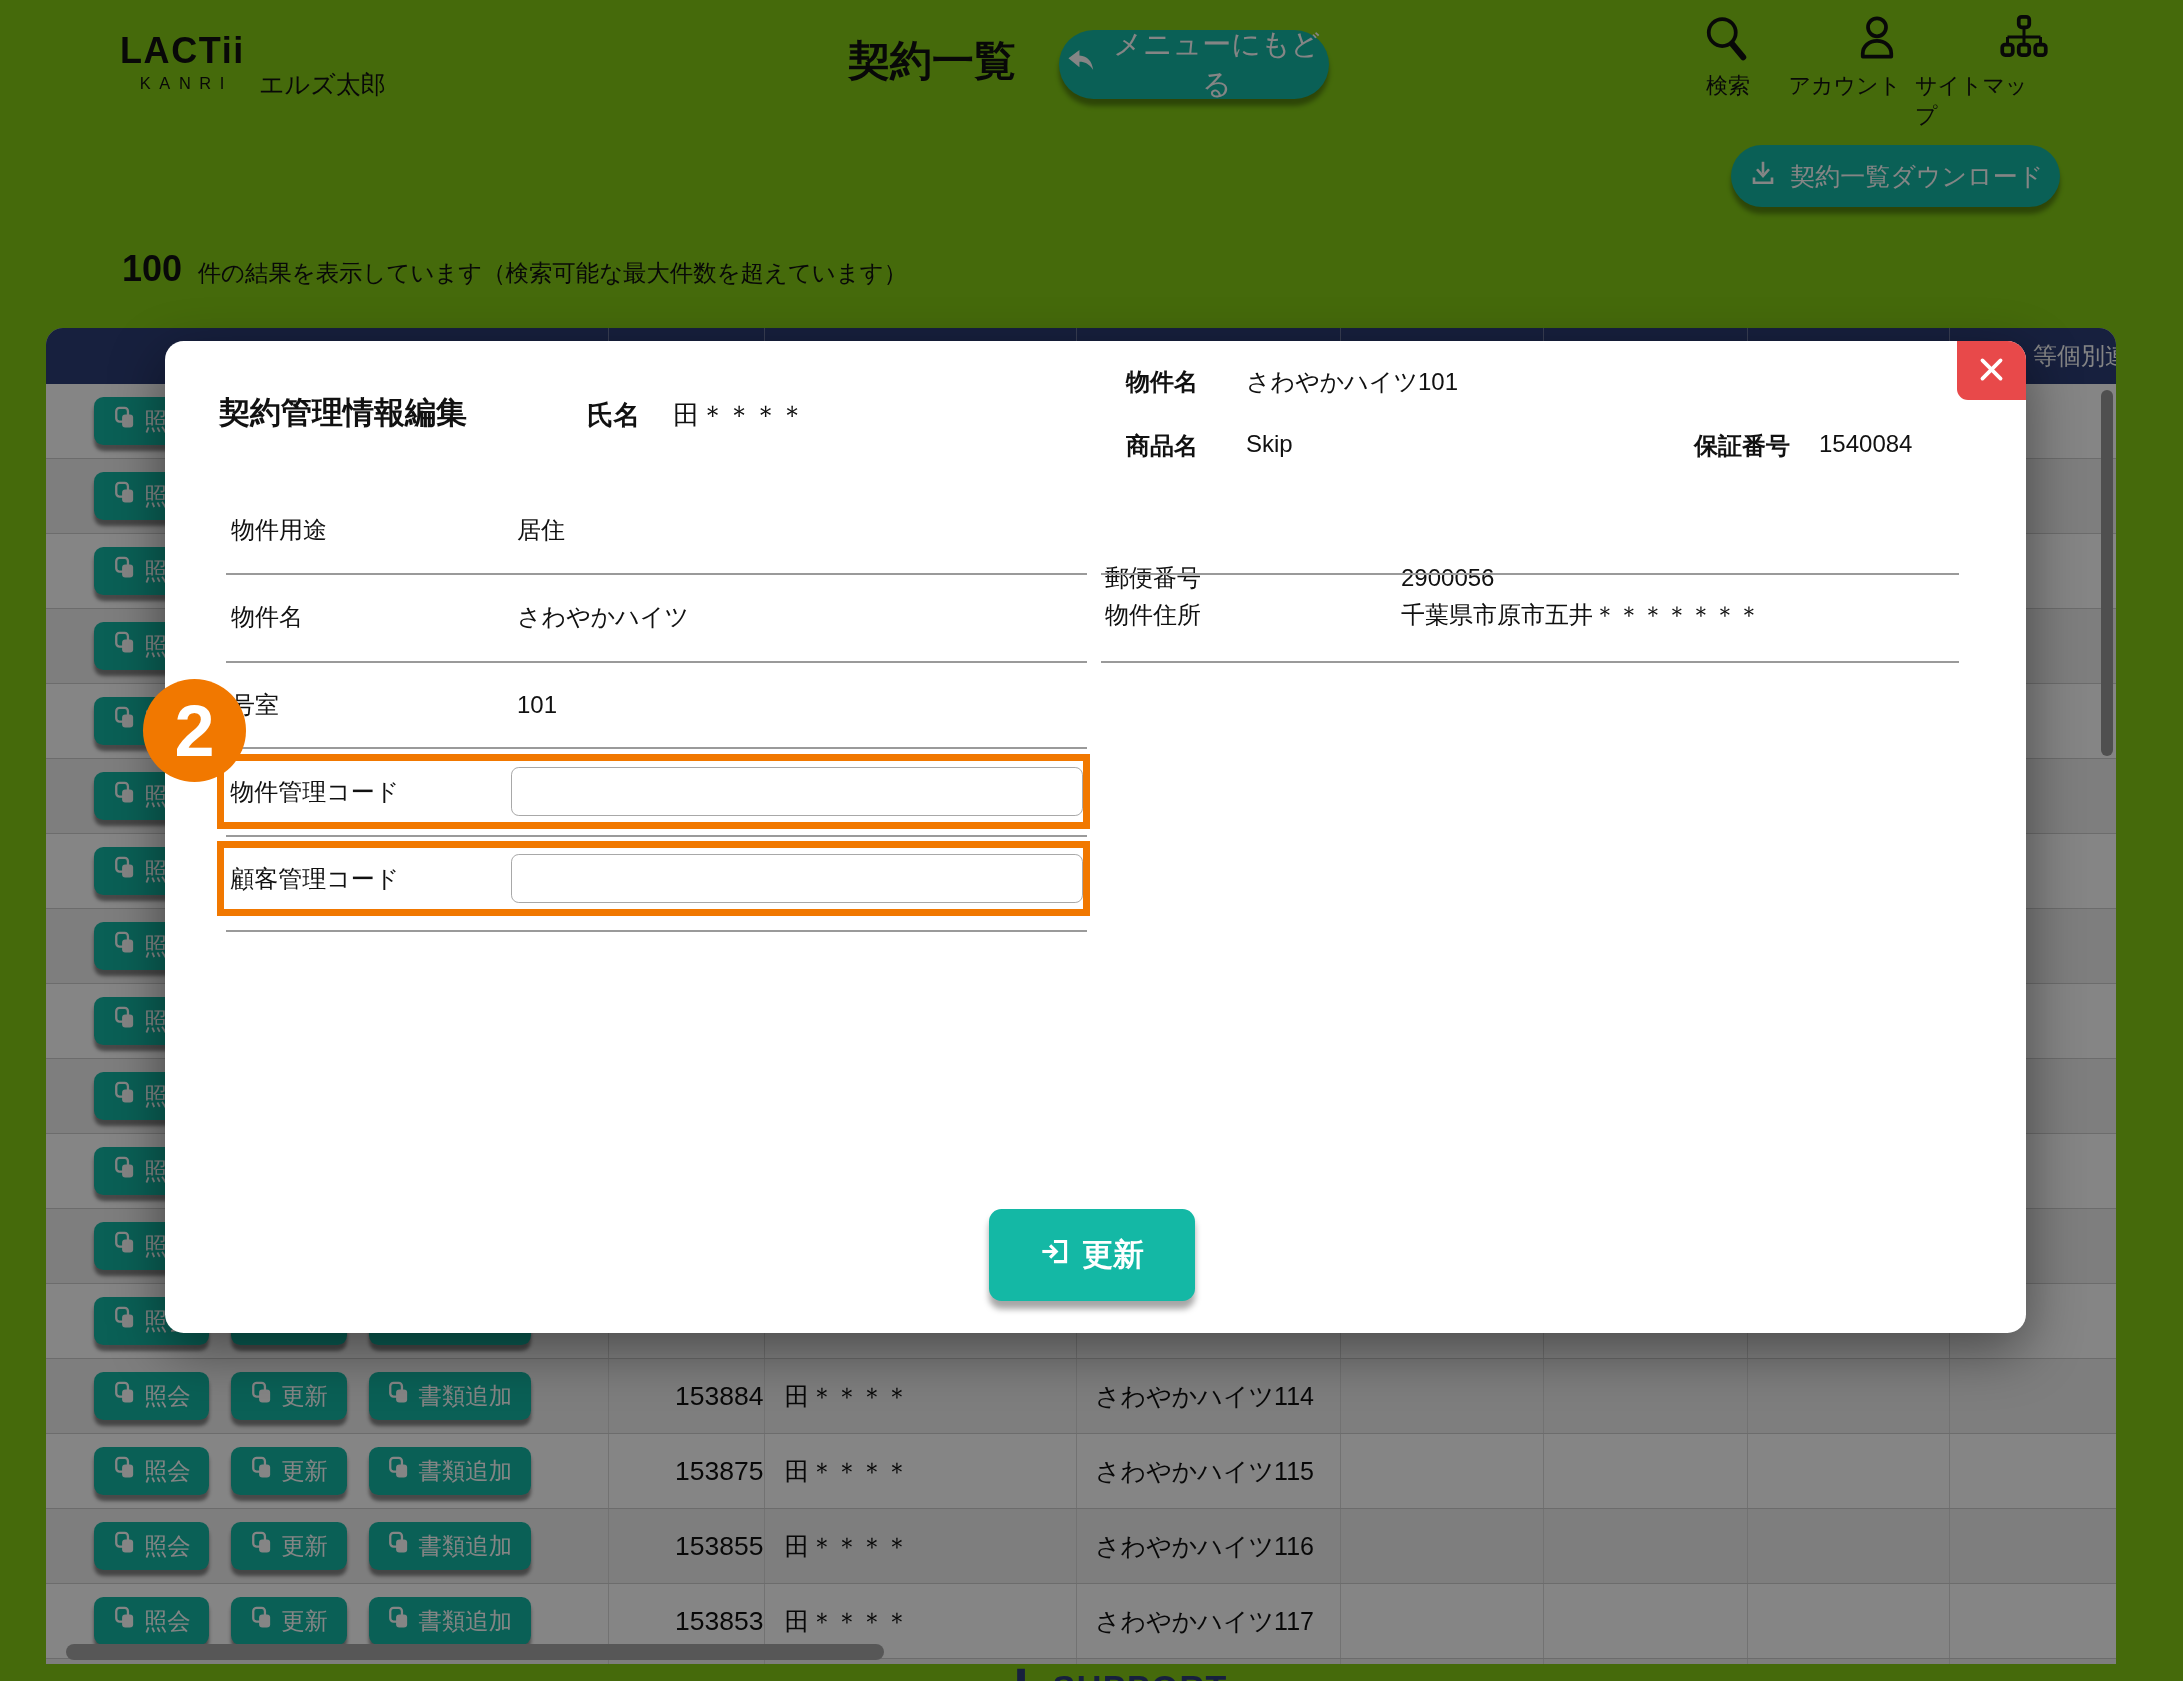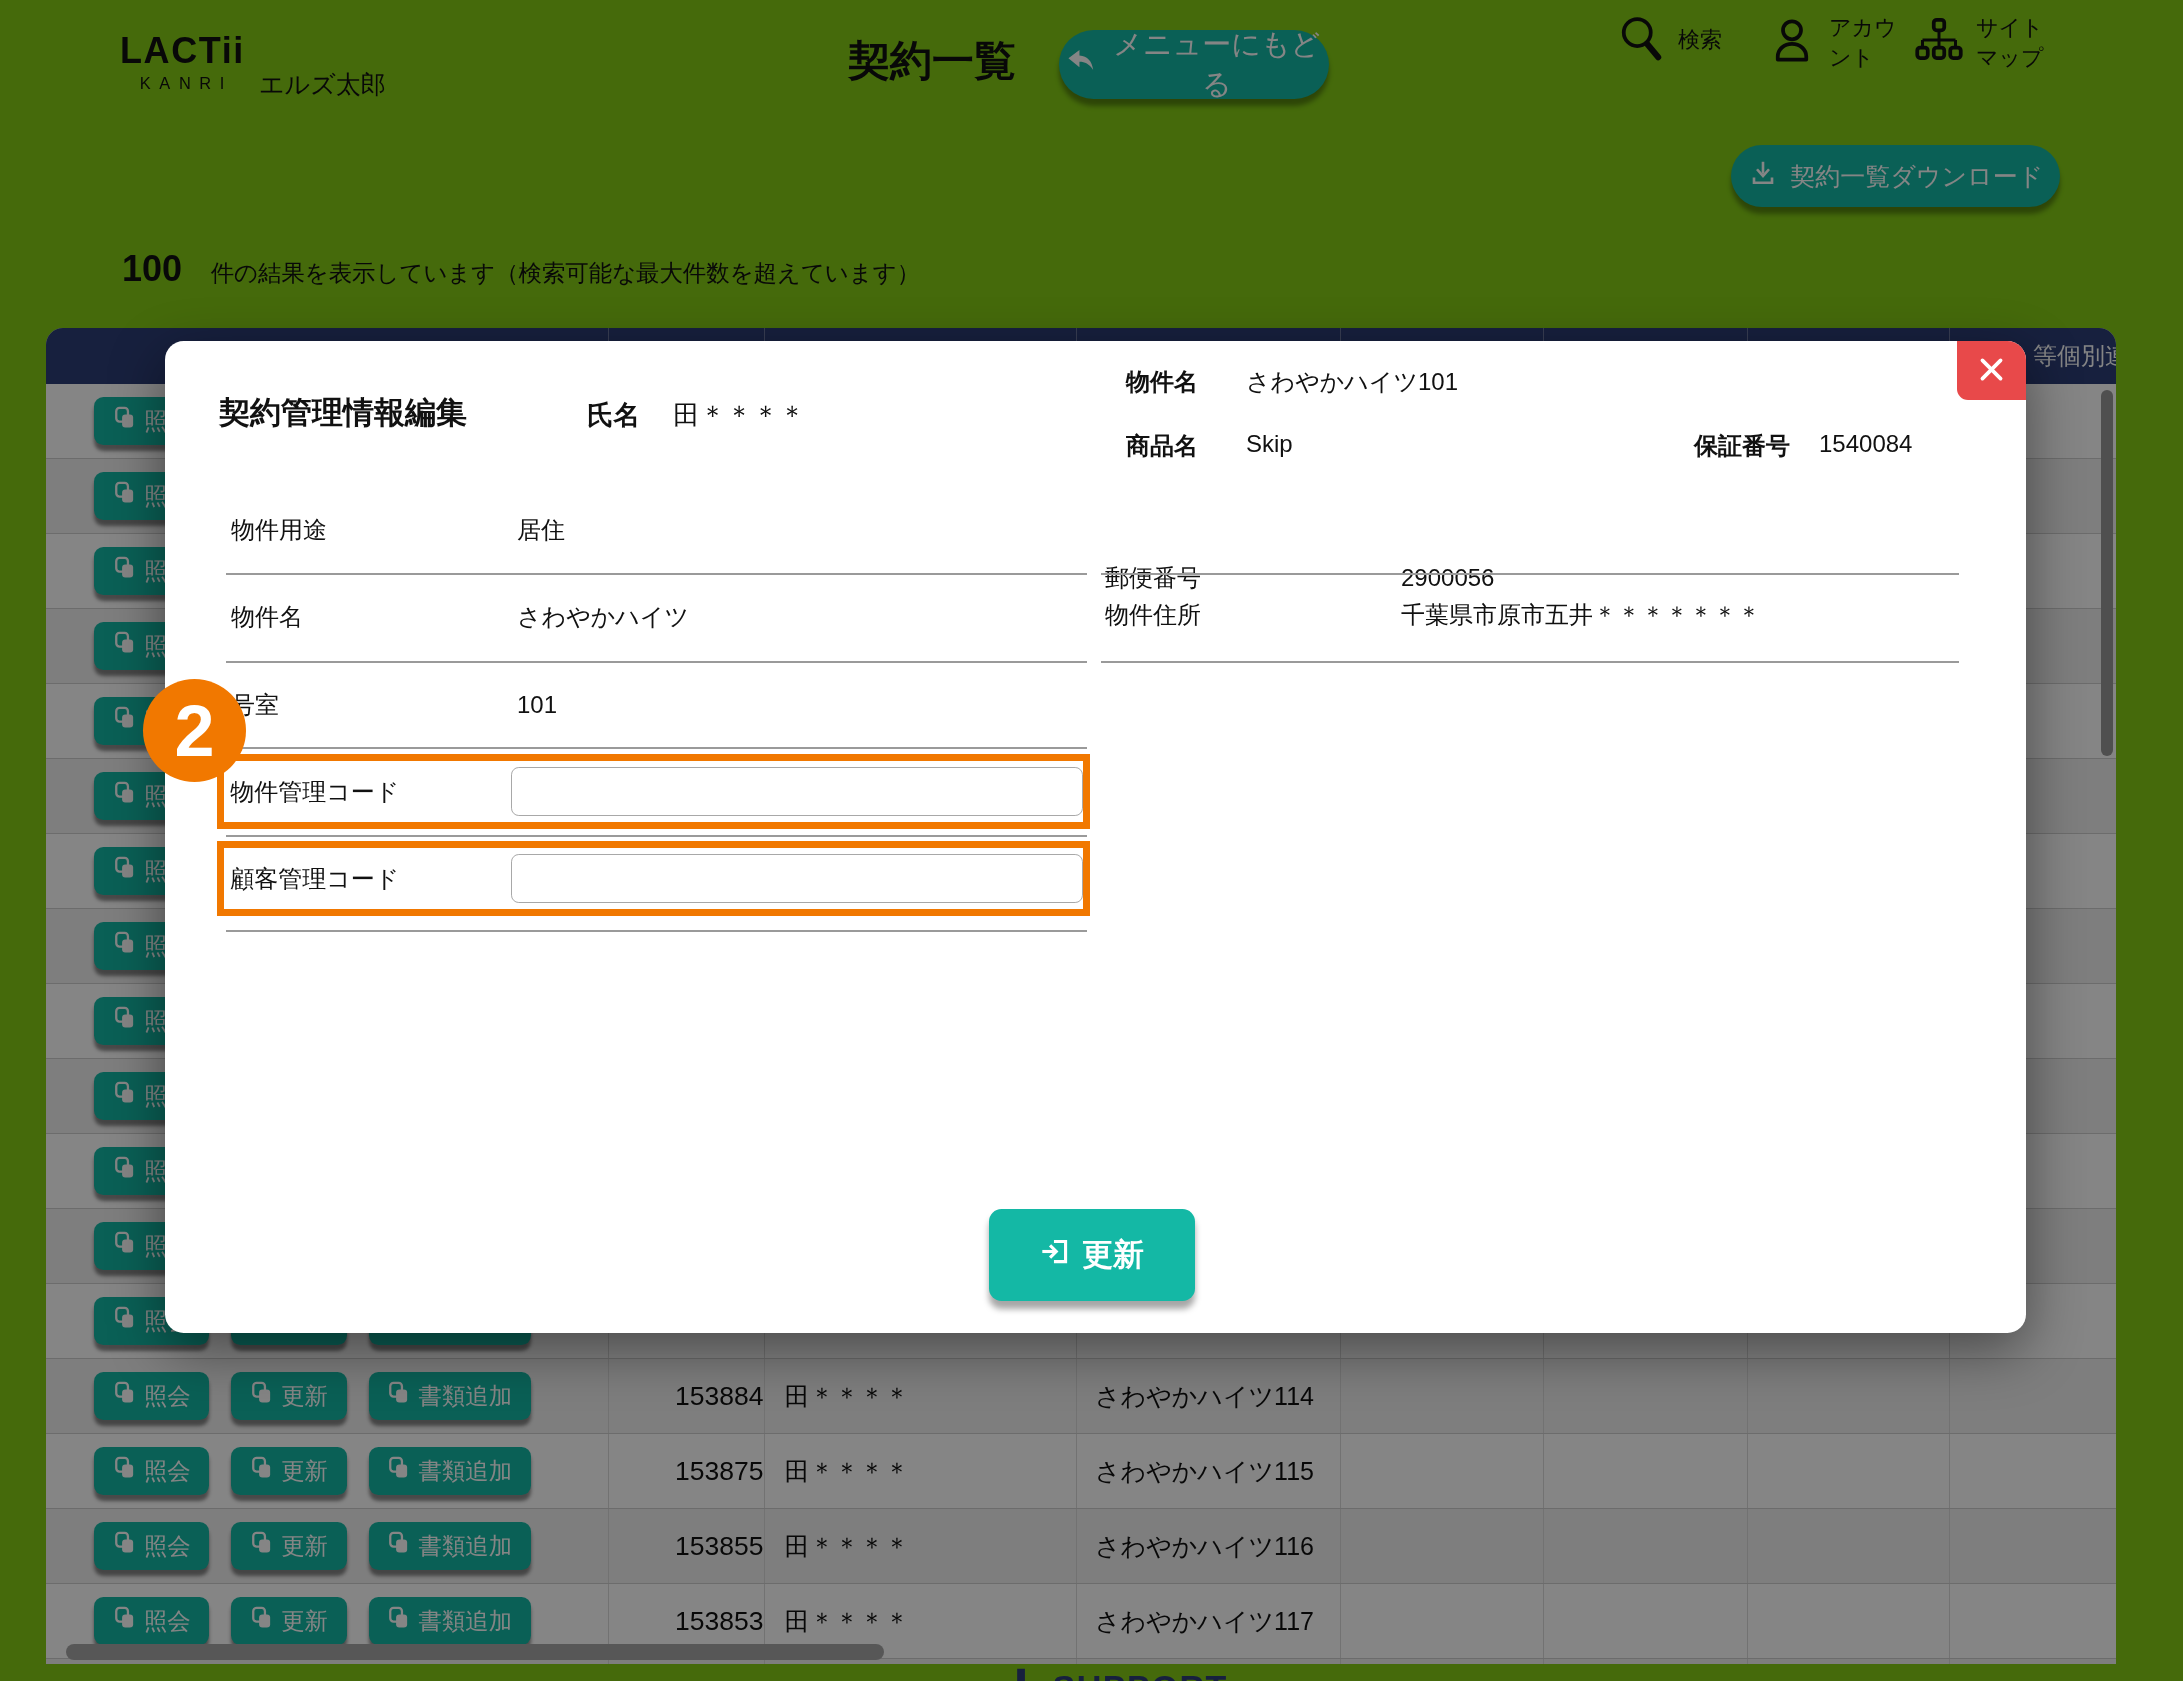--- a/index.html
+++ b/index.html
@@ -18,27 +18,27 @@
   .logo-main{font-size:36px;font-weight:bold;letter-spacing:1.6px;color:#101010;line-height:1;}
   .logo-sub{font-size:16.4px;letter-spacing:8.6px;color:#101010;margin-top:4.7px;padding-left:7.8px;}
   .user-name{position:absolute;left:259px;top:44px;font-size:25px;margin-top:24px;}
   .page-title{position:absolute;left:848px;top:33px;font-size:42px;font-weight:bold;}
   .pill{display:flex;align-items:center;justify-content:center;gap:12.5px;
         background:var(--teal);color:#fff;border:none;border-radius:779px;
         box-shadow:0 7px 5.5px rgba(0,0,0,0.35);cursor:pointer;
         font-family:"Liberation Sans","DejaVu Sans",sans-serif;}
   .btn-back{position:absolute;left:1059px;top:30px;width:270px;height:69px;font-size:29px;}
   .btn-download{position:absolute;left:1731px;top:145px;width:329px;height:62px;font-size:25px;}
-  .nav-item{position:absolute;top:12.5px;width:133px;display:flex;flex-direction:row;align-items:center;gap:13px;cursor:pointer;}
+  .nav-item{position:absolute;top:12.5px;width:133px;display:flex;flex-direction:column;align-items:flex-end;gap:4px;cursor:pointer;}
   .nav-item span.nav-label{font-size:22px;}
   .nav-search{left:1617px;}
   .nav-account{left:1768px;}
   .nav-sitemap{left:1915px;}
   
-  .results{position:absolute;left:122px;top:248px;display:flex;align-items:baseline;gap:13px;}
+  .results{position:absolute;left:122px;top:248px;display:flex;align-items:baseline;}
   .results-count{font-size:36px;font-weight:bold;}
   .results-msg{font-size:23.4px;margin-left:15.6px;}
   
   .table{position:absolute;left:46px;top:328px;width:2070px;height:1336px;
          border-radius:17px 17px 0 0;overflow:hidden;background:#fff;}
   .thead{height:56px;background:var(--navy);display:flex;align-items:center;}
   .hcell{height:100%;box-sizing:border-box;border-left:1.6px solid rgba(255,255,255,0.3);}
   .hcell:first-child{border-left:none;}
   .c0{flex:0 0 562px;} .c1{flex:0 0 156px;} .c2{flex:0 0 312px;} .c3{flex:0 0 264px;}
   .c4{flex:0 0 203px;} .c5{flex:0 0 204px;} .c6{flex:0 0 202px;} .c7{flex:0 0 168px;}

